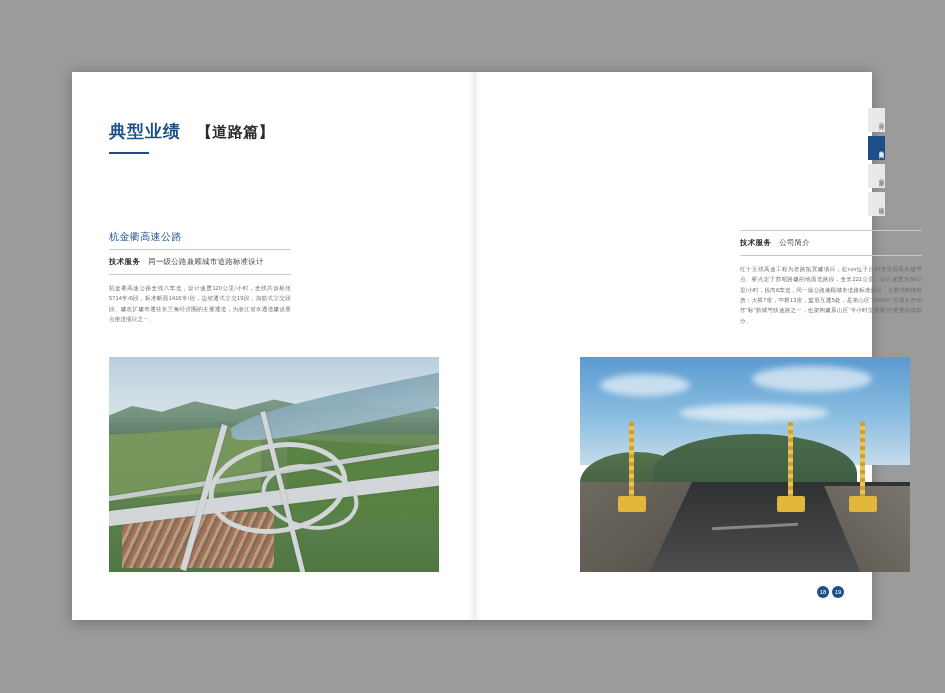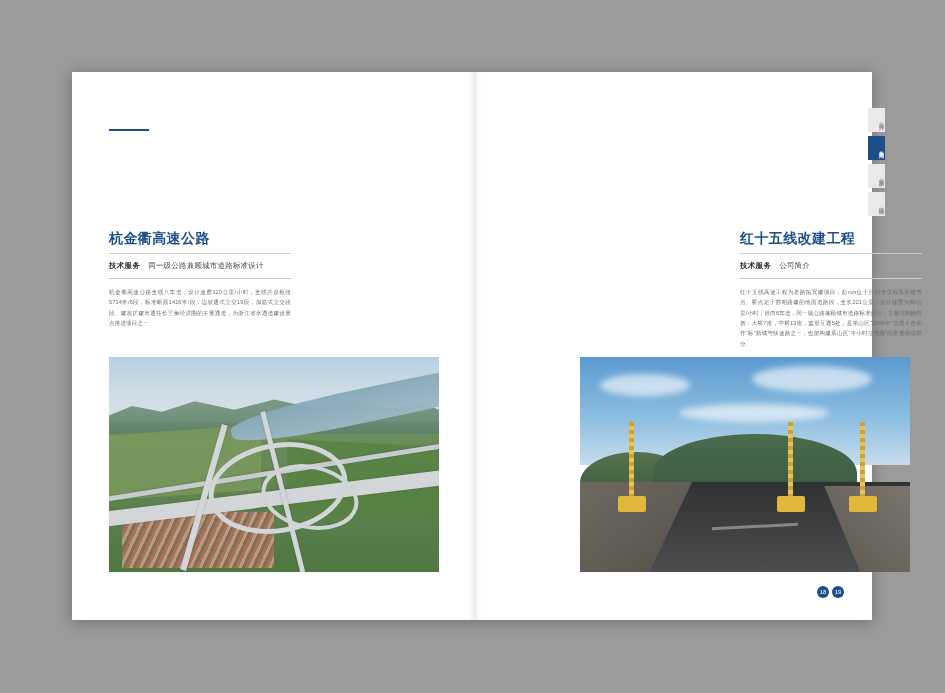--- a/index.html
+++ b/index.html
@@ -79,22 +79,22 @@
 
   
   .project {
     position: absolute;
     width: 182px;
   }
   #proj-left  { left: 37px;  top: 158px; }
   #proj-right { left: 268px; top: 158px; }   
 
   .proj-name {
-    font-size: 14px;
-    font-weight: bold;
+    font-size: 10px;
+    font-weight: normal;
     color: #1c4f89;
     letter-spacing: 0.4px;
     padding-bottom: 5px;
   }
   .rule-thin {
     height: 1px;
     background: #c9c9c9;
     width: 100%;
   }
   .svc-row {
@@ -291,20 +291,24 @@
   }
 </style>
 </head>
 <body>
 
 <div id="spread">
 
   <div class="page" id="page-left">
 
     <div id="title-block">
+      <div class="title-line">
+        <span>典型业绩</span>
+        <span class="title-sub">【道路篇】</span>
+      </div>
       <div id="title-rule"></div>
     </div>
 
     <div class="project" id="proj-left">
       <div class="proj-name">杭金衢高速公路</div>
       <div class="rule-thin"></div>
       <div class="svc-row">
         <span class="svc-label">技术服务</span>
         <span class="svc-value">同一级公路兼顾城市道路标准设计</span>
       </div>
@@ -325,21 +329,20 @@
       <div class="ph-road rd3"></div>
       <div class="ph-road rd4"></div>
       <div class="rd-loop"></div>
       <div class="rd-loop2"></div>
     </div>
   </div>
 
   <div class="page" id="page-right">
 
     <div class="project" id="proj-right">
-      <div class="proj-name">红十五线改建工程</div>
       <div class="rule-thin"></div>
       <div class="svc-row">
         <span class="svc-label">技术服务</span>
         <span class="svc-value">公司简介</span>
       </div>
       <div class="rule-thin"></div>
       <div class="proj-body">红十五线高速工程为老路拓宽建项目，起точ位于台州市里程系关键节点。桥点定于苏昭路建的地面道路段，全长221公里，设计速度为80公里/小时，段向6车道，同一级公路兼顾城市道路标准设计，主要结构物包括：大桥7座，中桥13座，室形互通5处，是第山区“2066年”交通大自动作“标”新城与快速路之一，也架构建系山区“半小时交通圈”的重要组成部分。</div>
     </div>
 
     <div class="photo" id="photo-right">

